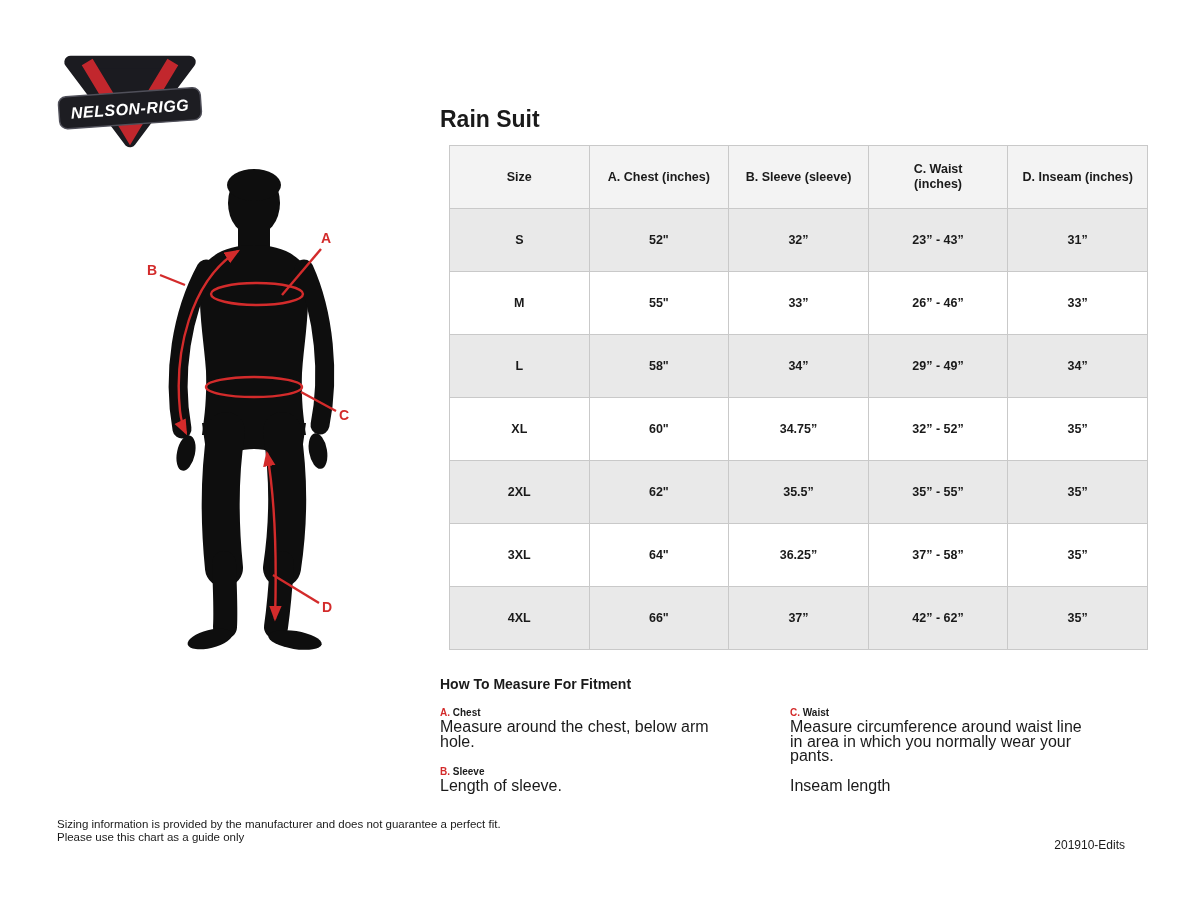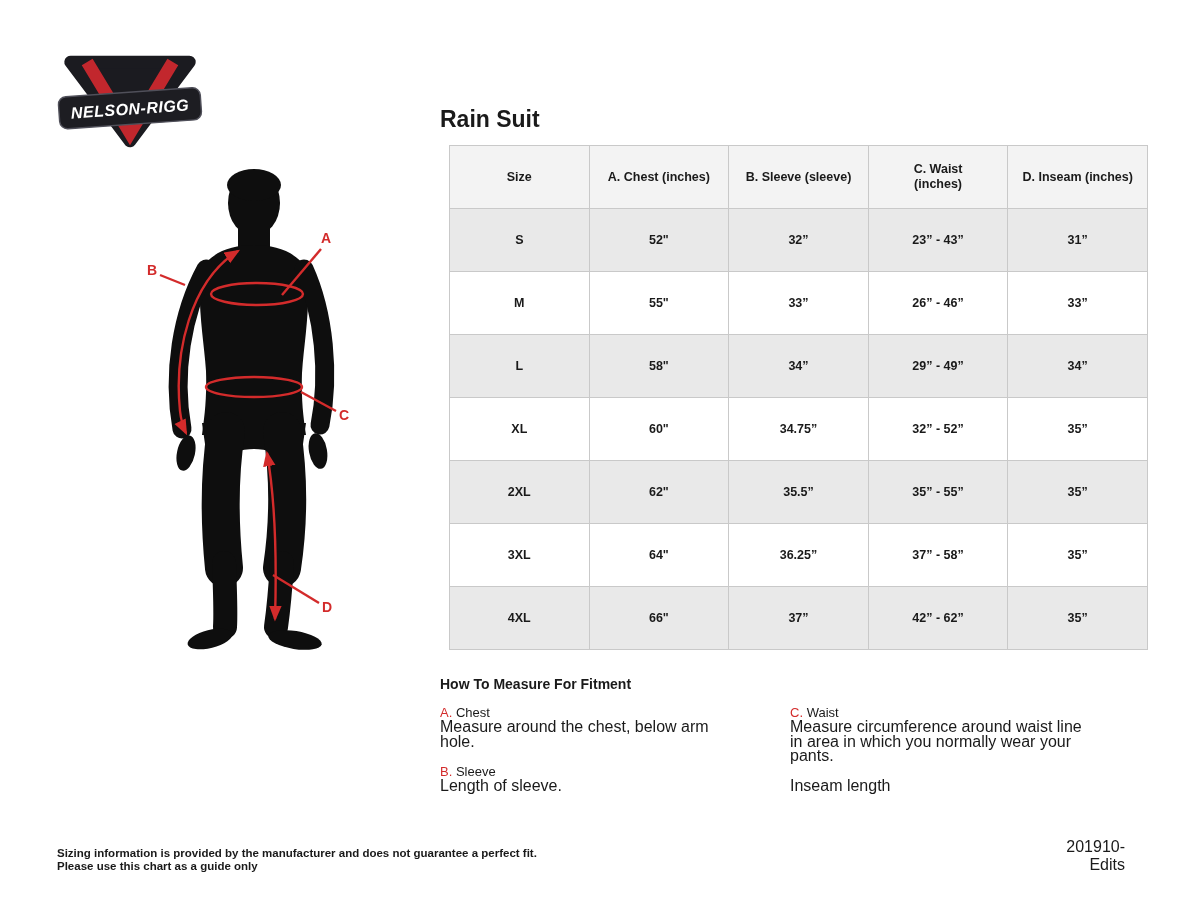--- a/index.html
+++ b/index.html
@@ -38,27 +38,27 @@
   .sizing-table thead th{background:var(--head-bg);}
   .sizing-table tbody tr:nth-child(odd){background:var(--stripe-bg);}
   .sizing-table tbody tr:nth-child(even){background:#ffffff;}
 
   
   .howto{position:absolute;left:440px;top:676px;width:700px;}
   .howto-heading{font-size:14px;font-weight:700;margin-bottom:13px;}
   .howto-cols{display:flex;}
   .howto-col{width:350px;}
   .howto-item{margin-bottom:15px;}
-  .item-name{font-size:13px;font-weight:400;line-height:15px;}
+  .item-name{font-size:10px;font-weight:700;line-height:15px;}
   .item-name .letter{color:var(--accent);}
   .item-desc{font-size:16px;font-weight:400;line-height:14.5px;max-width:296px;}
 
   
-  .disclaimer{position:absolute;left:57px;top:847px;font-size:11.5px;font-weight:700;line-height:13px;}
-  .doc-code{position:absolute;left:1040px;top:838px;width:85px;text-align:right;font-size:16px;font-weight:400;}
+  .disclaimer{position:absolute;left:57px;top:818px;font-size:11.5px;font-weight:400;line-height:13px;}
+  .doc-code{position:absolute;left:1040px;top:838px;width:85px;text-align:right;font-size:12px;font-weight:400;}
 </style>
 </head>
 <body>
 
 <div class="page">
 
   <div class="logo">
     <svg width="146" height="108" viewBox="0 0 150 110">
       <polygon points="14,16 136,16 75,97" fill="#1b1b20" stroke="#1b1b20" stroke-width="13" stroke-linejoin="round"></polygon>
       <path d="M31,16 L75,89 L119,16" stroke="#c2272d" stroke-width="13" fill="none"></path>

